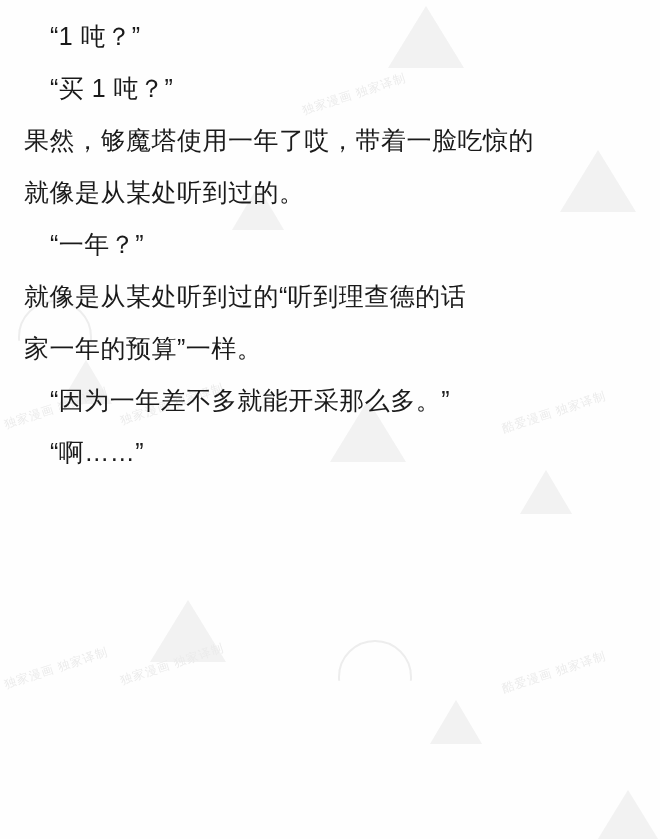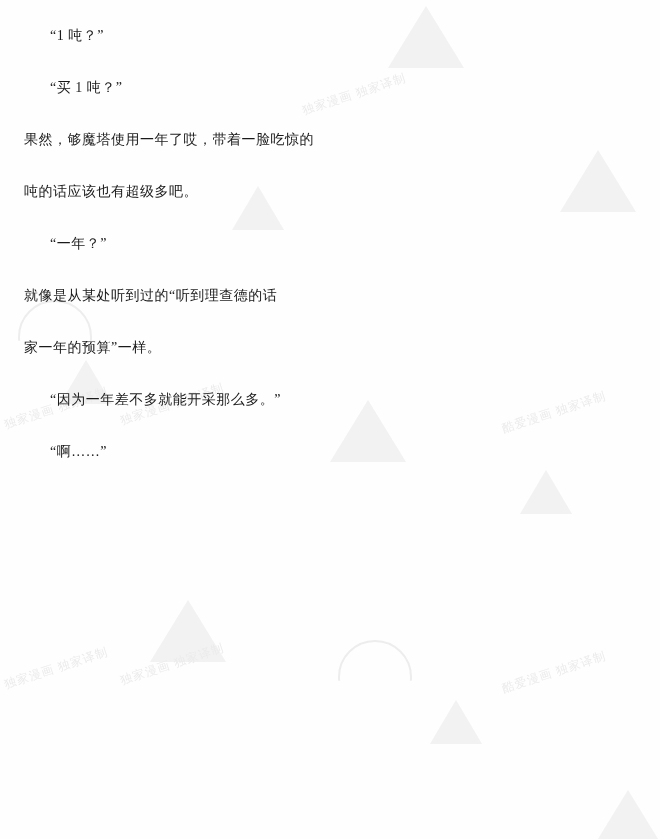--- a/index.html
+++ b/index.html
@@ -61,25 +61,25 @@
 
   .content {
     position: relative;
     z-index: 2;
     padding: 10px 24px 0 24px;
   }
 
   p.line {
     margin: 0 0 0 0;
     color: #1a1a1a;
-    font-size: 14px;
+    font-size: 25px;
     line-height: 52px;
     letter-spacing: .5px;
     white-space: pre-wrap;
-    font-family: Liberation Serif, serif;
+    font-family: Liberation Sans, sans-serif;
   }
   p.line.indent {
     text-indent: 26px;
   }
   p.line.tight {
     line-height: 40px;
   }
 </style>
 </head>
 <body>
@@ -103,20 +103,20 @@
   <div class="wm-text" style="left:500px; top:404px;">酷爱漫画 独家译制</div>
   <div class="wm-text" style="left:2px;   top:660px;">独家漫画 独家译制</div>
   <div class="wm-text" style="left:118px; top:656px;">独家漫画 独家译制</div>
   <div class="wm-text" style="left:500px; top:664px;">酷爱漫画 独家译制</div>
   <div class="wm-text" style="left:300px; top:86px;">独家漫画 独家译制</div>
 
   <div class="content">
     <p class="line indent">“1 吨？”</p>
     <p class="line indent">“买 1 吨？”</p>
     <p class="line">果然，够魔塔使用一年了哎，带着一脸吃惊的</p>
-    <p class="line">吨的话应该也有超级多吧。</p>
+    <p class="line">就像是从某处听到过的。</p>
     <p class="line indent">“一年？”</p>
     <p class="line">就像是从某处听到过的“听到理查德的话</p>
     <p class="line">家一年的预算”一样。</p>
     <p class="line indent">“因为一年差不多就能开采那么多。”</p>
     <p class="line indent">“啊……”</p>
   </div>
 </div>
 
 </body></html>

